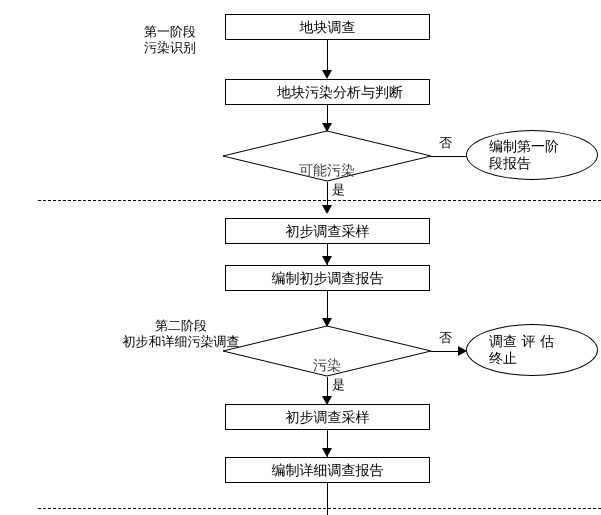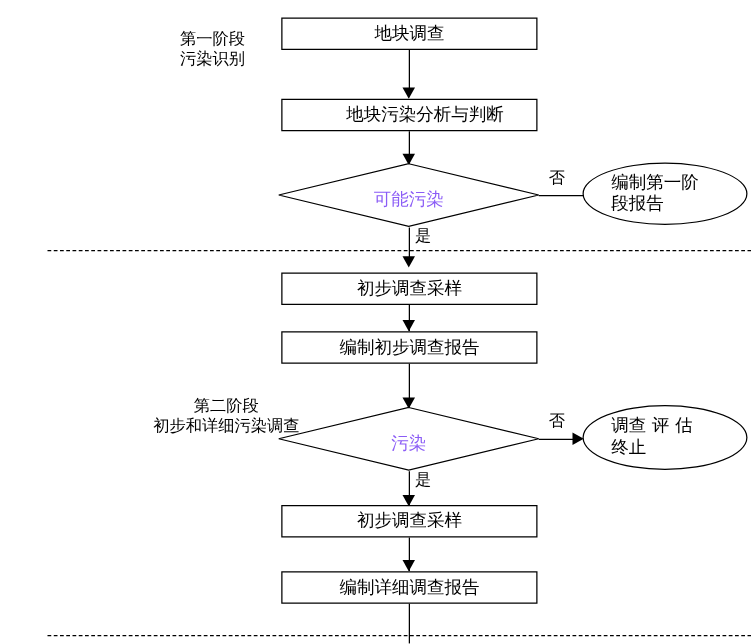--- a/index.html
+++ b/index.html
@@ -47,28 +47,28 @@
   
   .diamond-wrap {
     position: absolute;
   }
   .diamond-wrap svg {
     display: block;
   }
   .diamond-text {
     position: absolute;
     left: 0;
-    top: 4px;
+    top: 15px;
     width: 100%;
     height: 100%;
     display: flex;
     align-items: center;
     justify-content: center;
     font-size: 14px;
-    color: #8b5cf6;
+    color: #404040;
     white-space: nowrap;
     pointer-events: none;
   }
 
   
   .oval {
     position: absolute;
     border: 1px solid #000000;
     border-radius: 50%;
     background: #ffffff;

